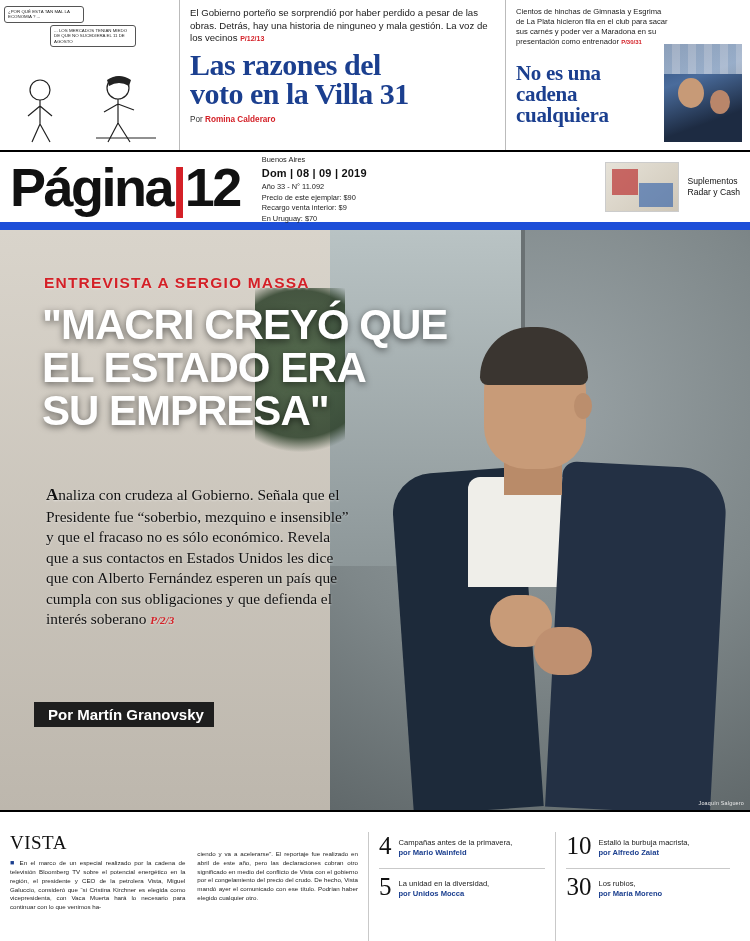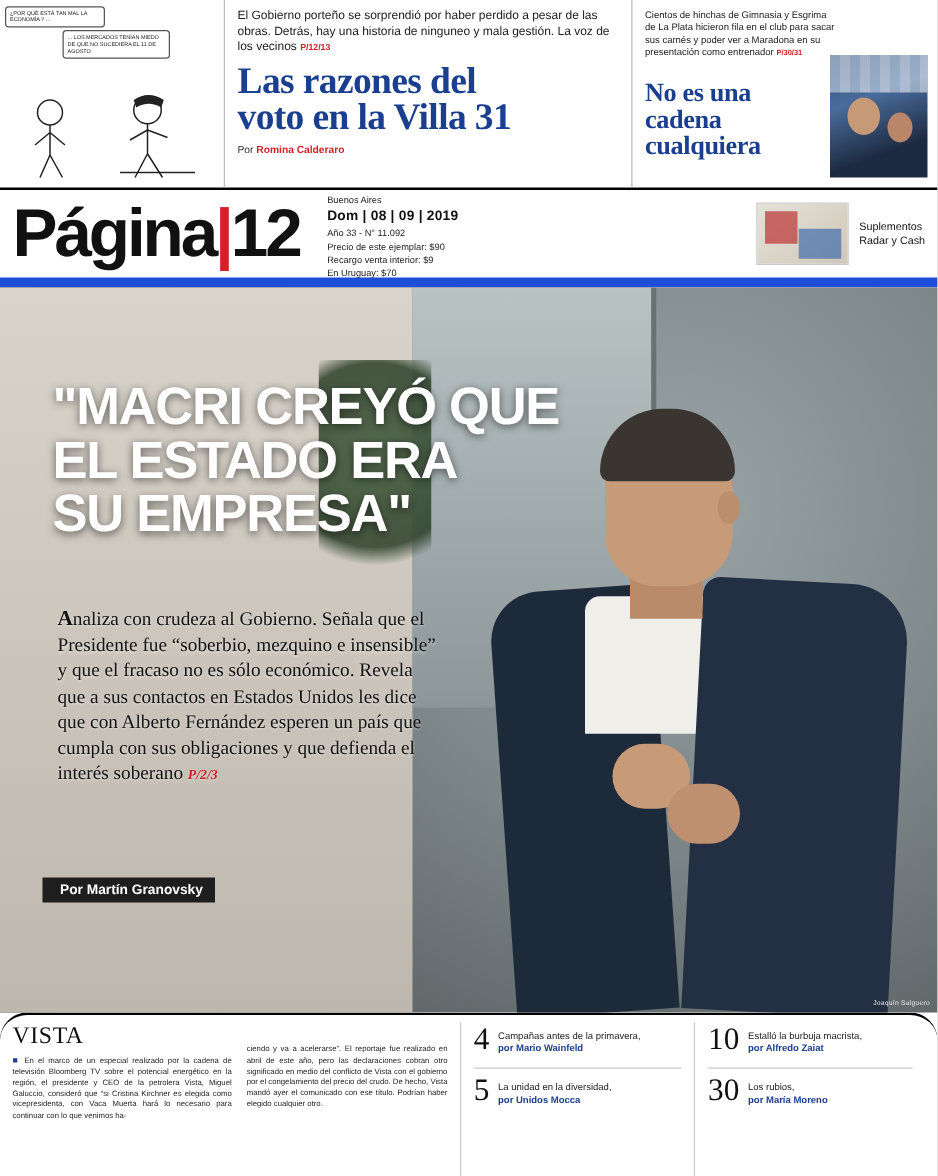--- a/index.html
+++ b/index.html
@@ -227,39 +227,38 @@
   .lead .drop {
     font-weight: bold;
     font-size: 17px;
   }
   .lead .ref { color: #d42027; font-size: 11px; font-weight: bold; font-style: italic; }
   .author-tag {
     position: absolute;
     left: 34px; top: 472px;
     background: #1e1e1e;
     color: #fff;
-    font-size: 11px;
+    font-size: 15px;
     font-weight: bold;
     padding: 4px 10px 4px 14px;
   }
   .photo-credit {
     position: absolute;
     right: 6px; bottom: 4px;
     font-size: 5.4px;
     color: #e8e8e8;
     letter-spacing: .2px;
   }
 
   
   .bottom {
     display: flex;
     height: 131px;
     border-top: 2px solid #000;
-    padding: 6px 10px 0 10px;
-    border-radius: 22px;
+    padding: 20px 10px 0 10px;
   }
   .vista-col { width: 186px; padding-right: 8px; }
   .vista-title {
     font-family: "Liberation Serif", serif;
     font-size: 19px;
     letter-spacing: .5px;
     color: #111;
     margin-bottom: 4px;
   }
   .vista-body {
@@ -386,20 +385,21 @@
         <div class="p-jacket-r"></div>
         <div class="p-neck"></div>
         <div class="p-head"></div>
         <div class="p-hair"></div>
         <div class="p-ear"></div>
         <div class="p-hand1"></div>
         <div class="p-hand2"></div>
       </div>
     </div>
 
+    <div class="entrevista">ENTREVISTA A SERGIO MASSA</div>
 
     <div class="headline">
       <span class="ln">"MACRI CREYÓ QUE</span>
       <span class="ln">EL ESTADO ERA</span>
       <span class="ln">SU EMPRESA"</span>
     </div>
 
     <div class="lead">
       <span class="drop">A</span><span>naliza con crudeza al Gobierno. Señala que el Presidente fue “soberbio, mezquino e insensible” y que el fracaso no es sólo económico. Revela que a sus contactos en Estados Unidos les dice que con Alberto Fernández esperen un país que cumpla con sus obligaciones y que defienda el interés soberano</span>
       <span class="ref">P/2/3</span>

